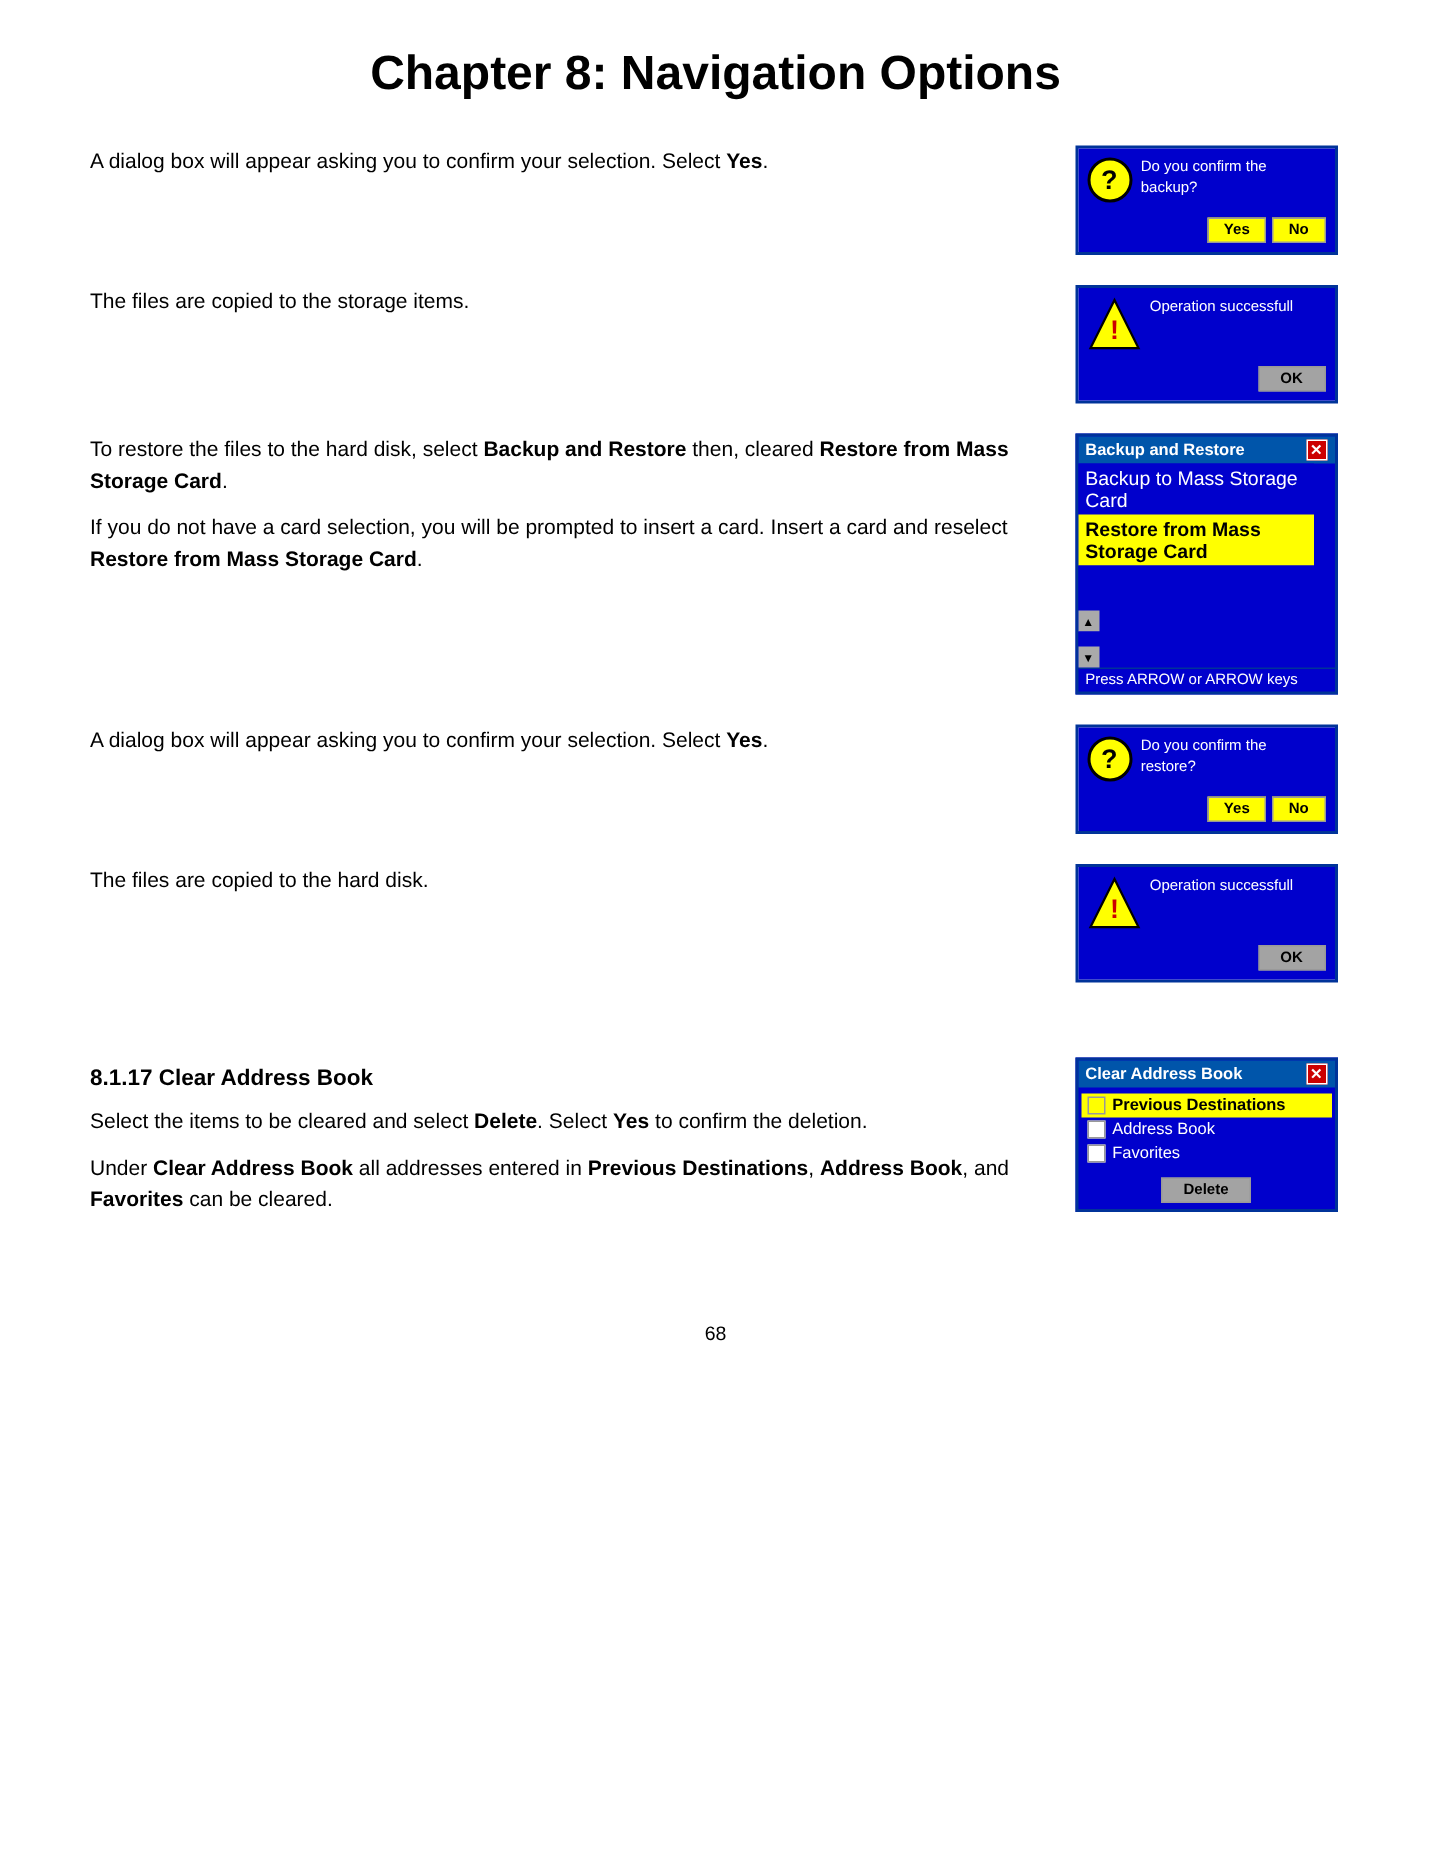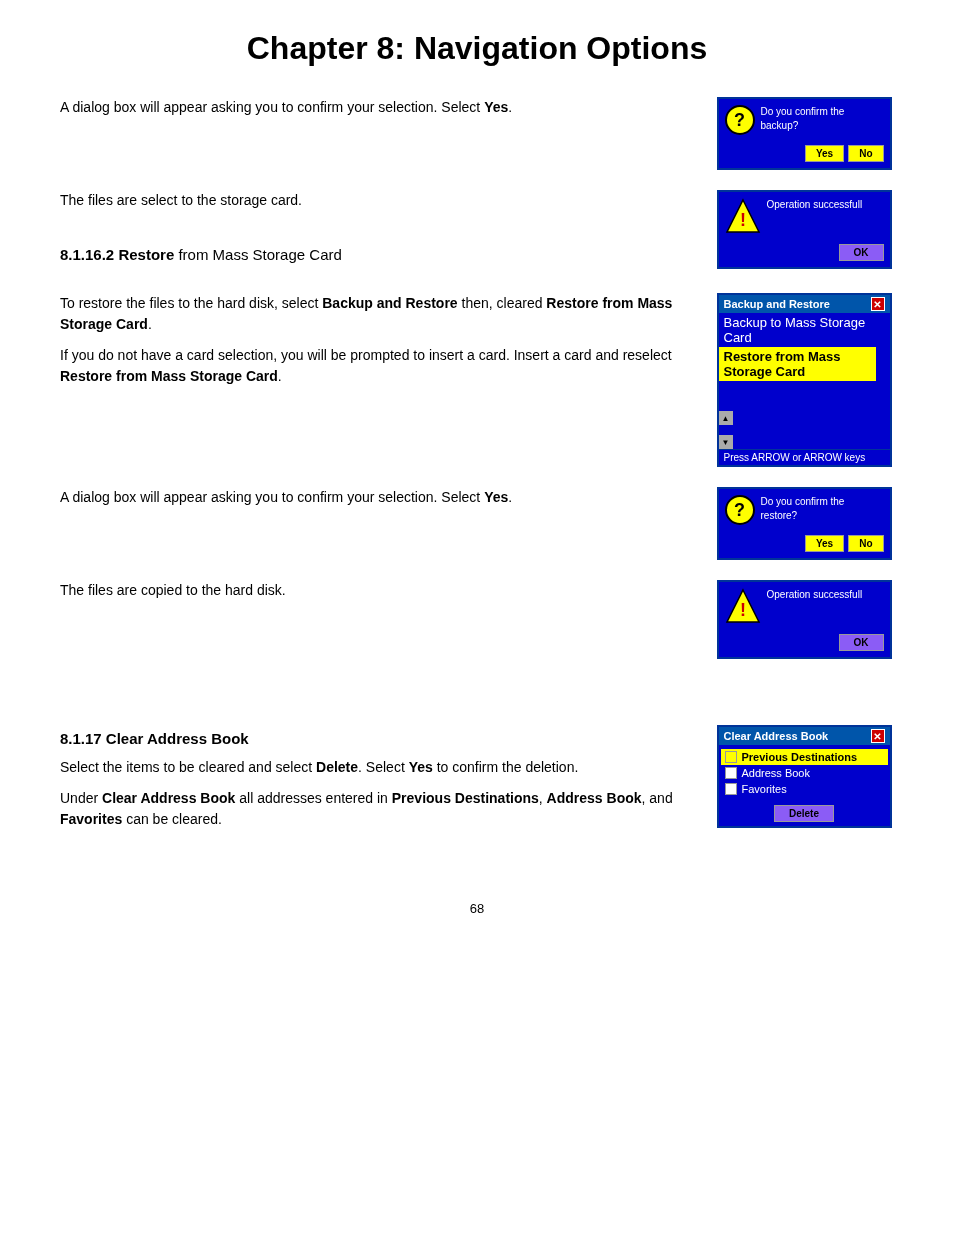--- a/index.html
+++ b/index.html
@@ -17,21 +17,20 @@
       font-size: 32px;
       font-weight: bold;
       margin-bottom: 30px;
       font-family: Liberation Sans, sans-serif;
     }
     .section {
       display: flex;
       align-items: flex-start;
       margin-bottom: 20px;
       gap: 30px;
-      margin-top: 16px;
     }
     .text-col {
       flex: 1;
     }
     .img-col {
       flex: 0 0 180px;
       display: flex;
       flex-direction: column;
       align-items: center;
     }
@@ -117,21 +116,21 @@
     .ui-btn {
       background: #ffff00;
       color: #000;
       border: 1px solid #999;
       padding: 2px 10px;
       font-size: 10px;
       font-weight: bold;
       cursor: pointer;
     }
     .ui-btn-ok {
-      background: #8b5cf6;
+      background: #a3a3a3;
       color: #000;
       border: 1px solid #999;
       padding: 2px 14px;
       font-size: 10px;
       font-weight: bold;
       cursor: pointer;
     }
     
     .ui-list-widget {
       border: 2px solid #003399;
@@ -257,25 +256,22 @@
           <button class="ui-btn">Yes</button>
           <button class="ui-btn">No</button>
         </div>
       </div>
     </div>
   </div>
 </div>
 
 <div class="section">
   <div class="text-col">
-    <p>The files are select to the storage card.</p>
+    <p>The files are copied to the storage items.</p>
     <div class="spacer"></div>
-    <h2>
-      <span>8.1.16.2 Restore</span><span class="normal-weight"> from Mass Storage Card</span>
-    </h2>
   </div>
   <div class="img-col">
     <div class="ui-widget">
       <div class="ui-body">
         <div class="ui-dialog-content">
           <div class="ui-warning-triangle">
             <svg viewBox="0 0 36 36" xmlns="http://www.w3.org/2000/svg">
               <polygon points="18,2 34,34 2,34" fill="#ffff00" stroke="#000" stroke-width="1.5"></polygon>
               <text x="18" y="28" text-anchor="middle" font-size="18" font-weight="bold" fill="#cc0000">!</text>
             </svg>

